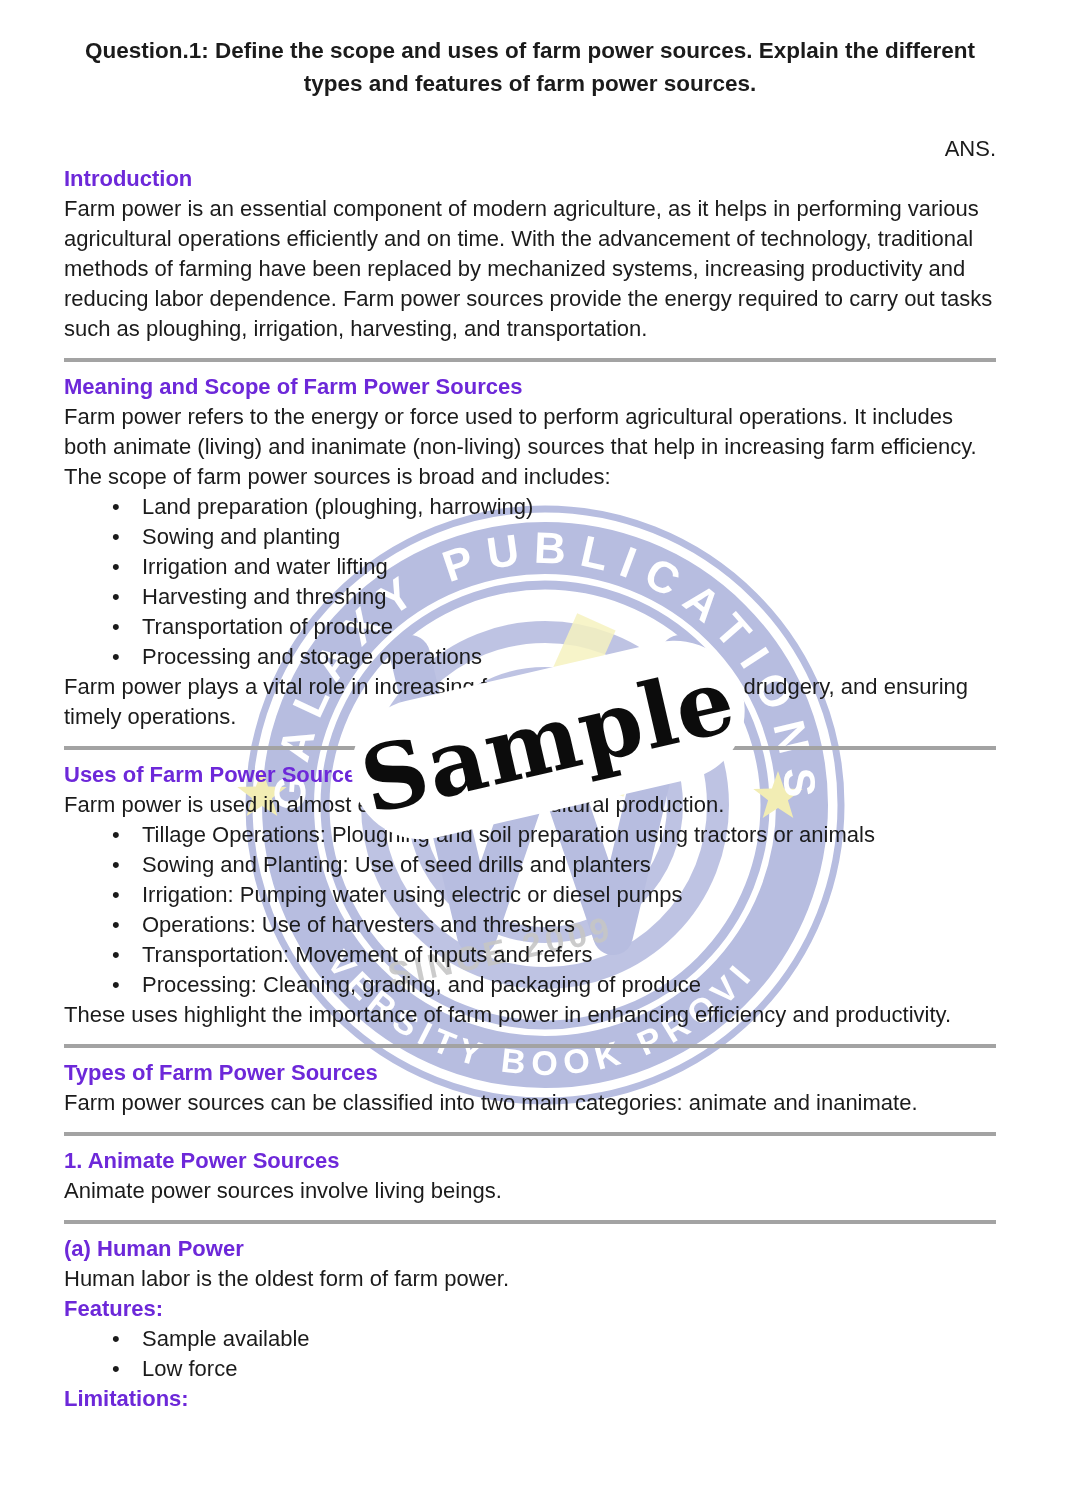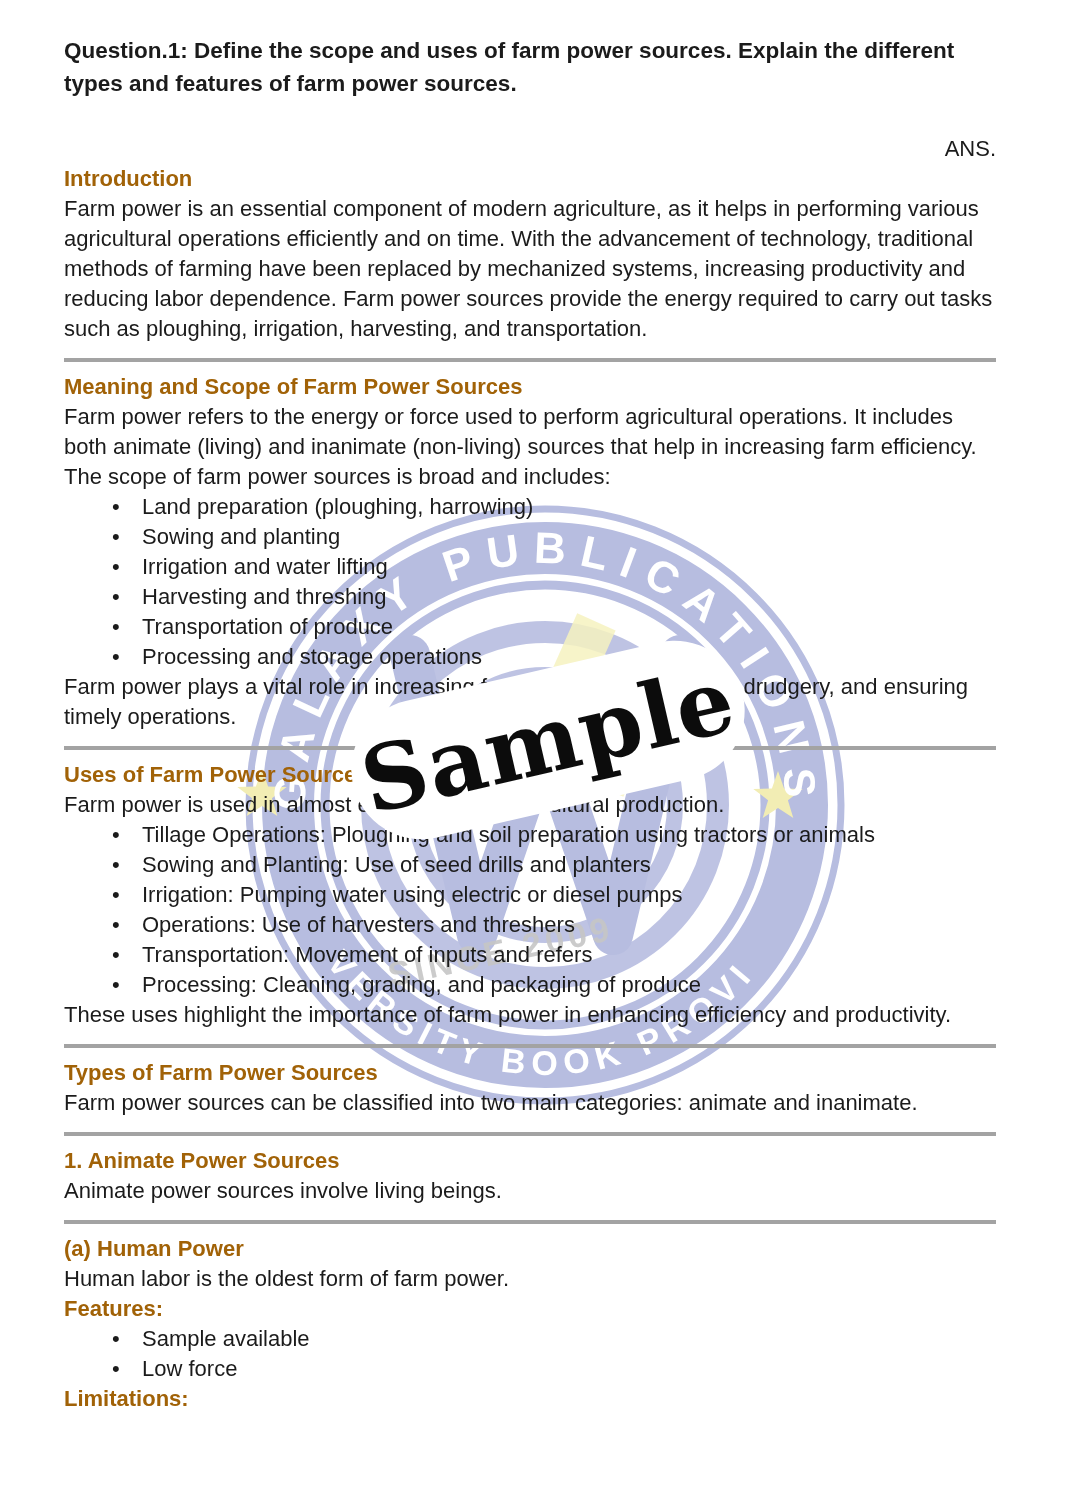--- a/index.html
+++ b/index.html
@@ -9,23 +9,23 @@
     color:#1b1b1b;
   }
   
   .seal { position:absolute; left:225px; top:485px; width:640px; height:640px; z-index:1; }
   
   .content {
     position:relative; z-index:2;
     padding:34px 64px 0 64px; width:932px;
     font-size:22px; line-height:30px;
   }
-  .question { font-weight:bold; font-size:22.5px; line-height:33px; }
+  .question { font-weight:bold; font-size:22.5px; line-height:33px;text-align:center; }
   .ans { margin-top:34px;text-align:right; }
-  .h { font-weight:bold; color:#a16207; }
+  .h { font-weight:bold; color:#6d28d9; }
   p { margin:0; }
   .rule { height:4px; background:#a3a3a3; margin:14px 0 10px 0; }
   ul { margin:0; padding:0 0 0 78px; list-style:none; }
   li { position:relative; }
   li::before { content:"\2022"; position:absolute; left:-30px; top:0; font-size:22px; color:#1b1b1b; }
   .b { font-weight:normal; }
   
   .pill {
     position:absolute; left:348px; top:670px; width:400px; height:140px;
     background:#ffffff; border-radius:78px; transform:rotate(-13deg);

